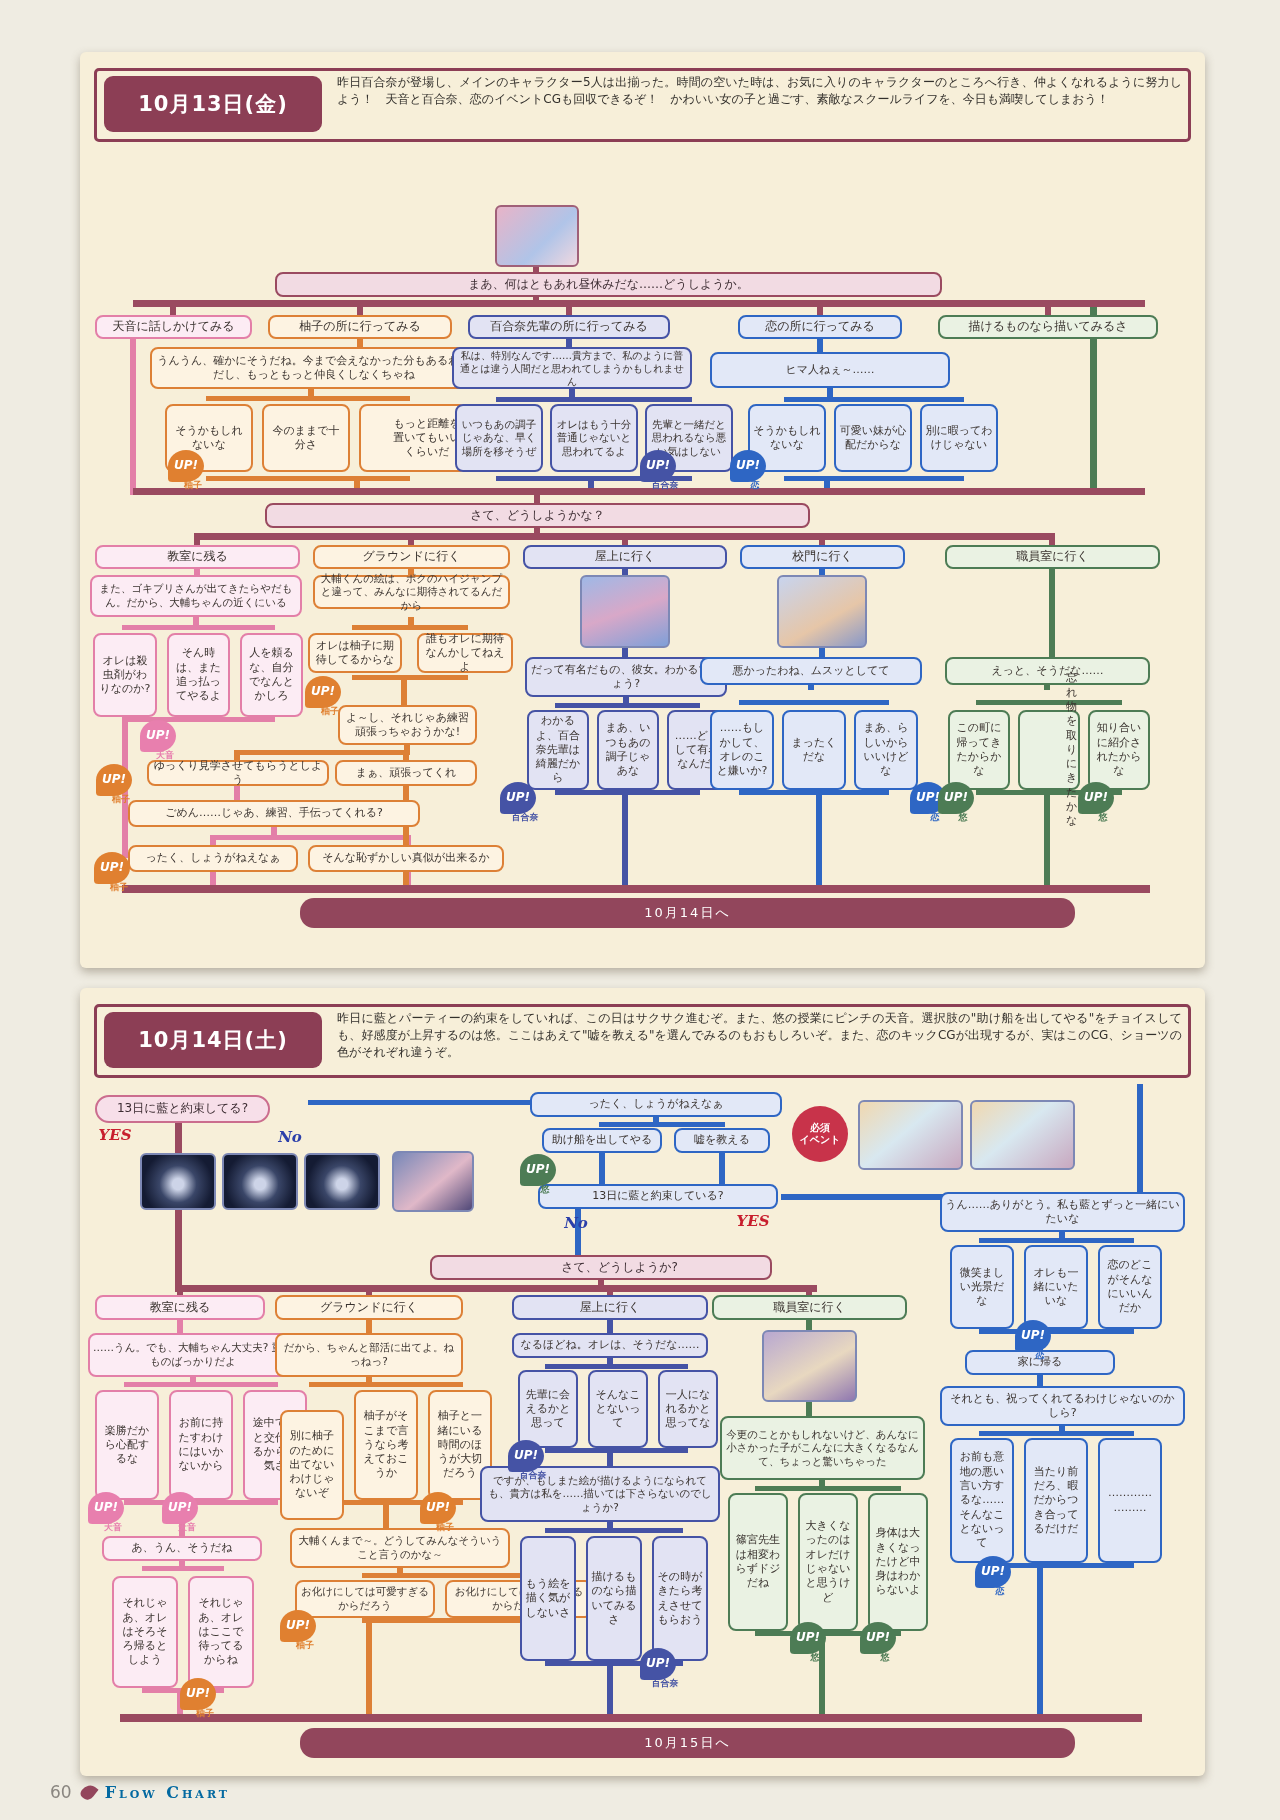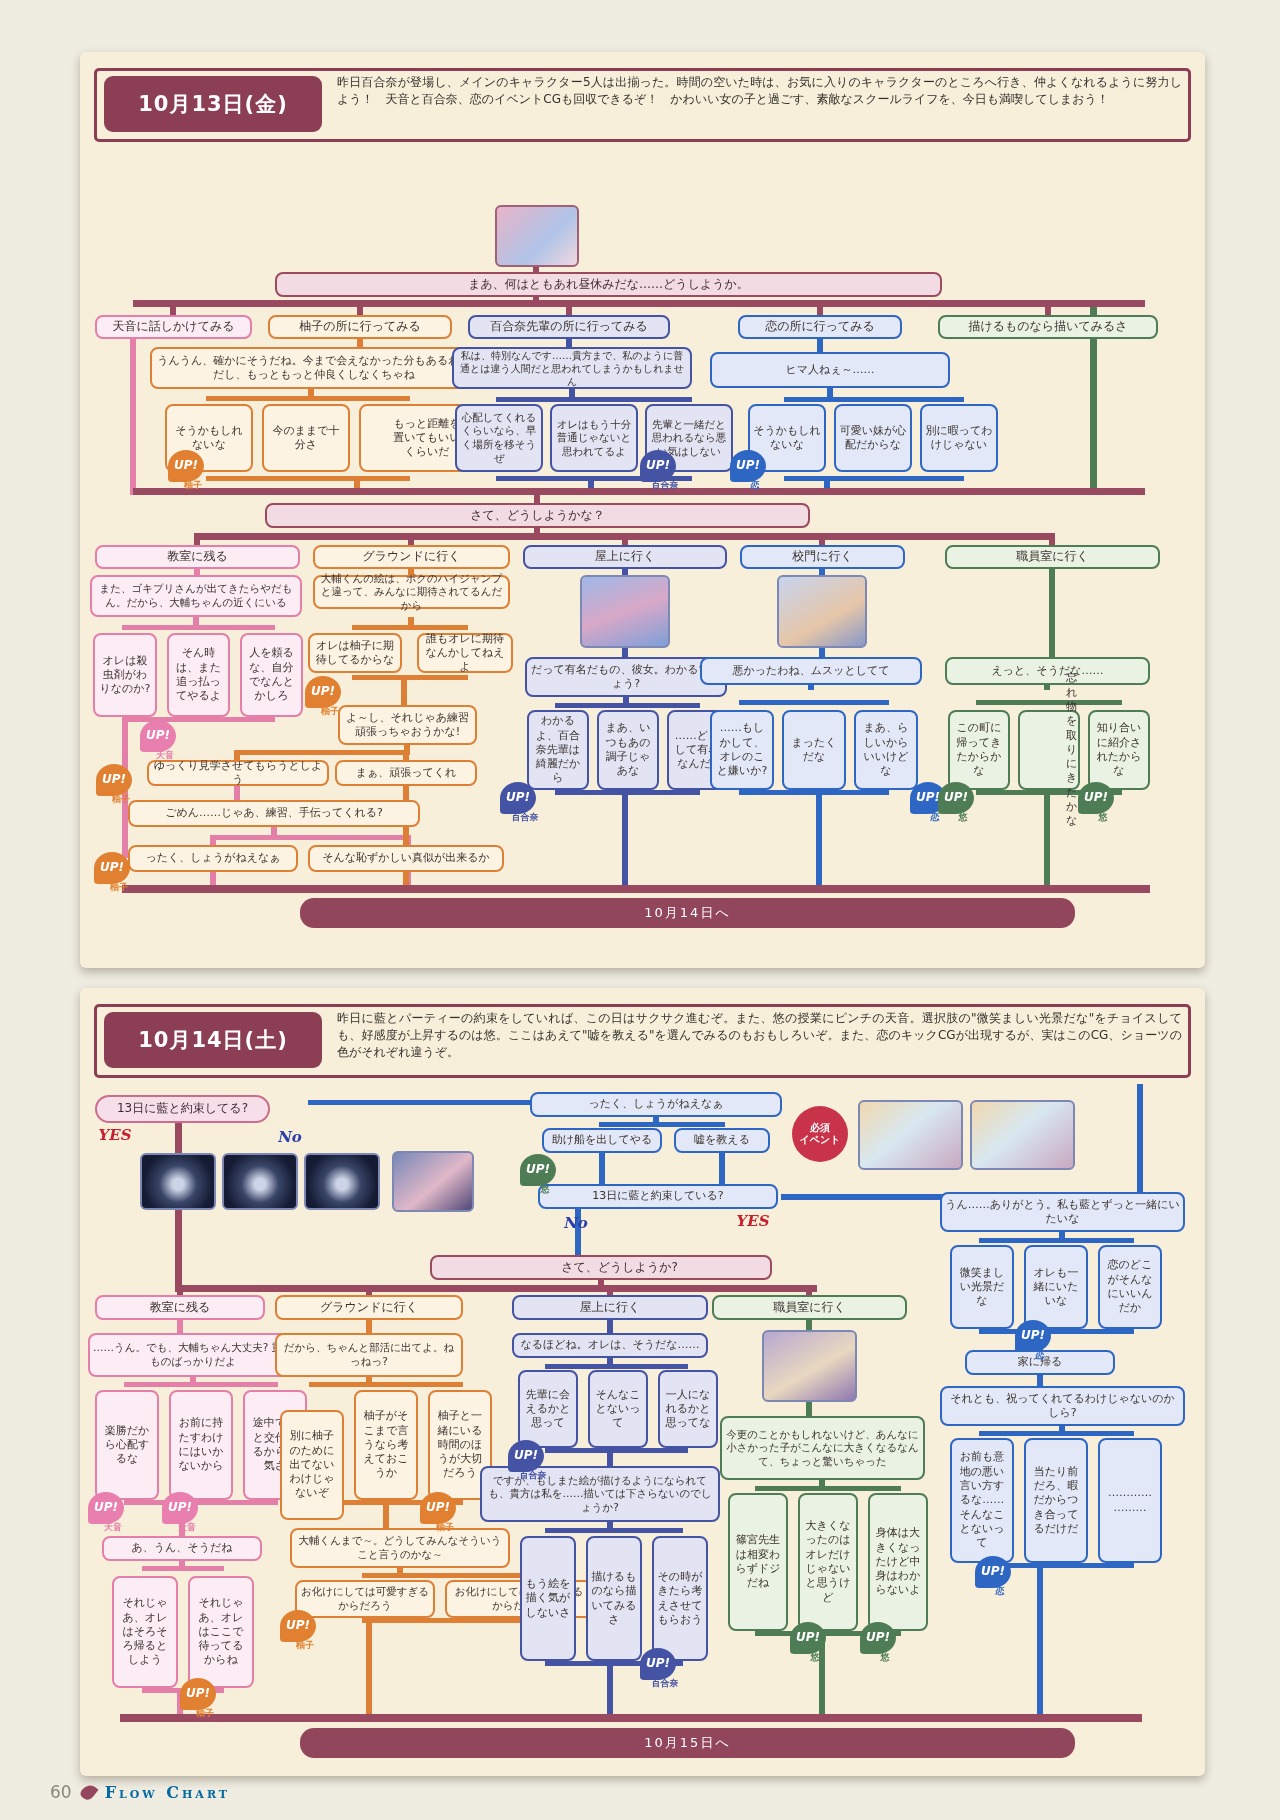--- a/index.html
+++ b/index.html
@@ -146,21 +146,21 @@
       <div class="nd box or hd" style="left: 188px; top: 263px; width: 184px; height: 24px;">柚子の所に行ってみる</div>
       <div class="nd box nv hd" style="left: 388px; top: 263px; width: 202px; height: 24px;">百合奈先輩の所に行ってみる</div>
       <div class="nd box bl hd" style="left: 658px; top: 263px; width: 164px; height: 24px;">恋の所に行ってみる</div>
       <div class="nd box gr hd" style="left: 858px; top: 263px; width: 220px; height: 24px;">描けるものなら描いてみるさ</div>
       <div class="nd box or" style="left: 70px; top: 295px; width: 328px; height: 42px;">うんうん、確かにそうだね。今まで会えなかった分もあるわけだし、もっともっと仲良くしなくちゃね</div>
       <div class="nd box nv" style="left: 372px; top: 295px; width: 240px; height: 42px; font-size: 10px;">私は、特別なんです……貴方まで、私のように普通とは違う人間だと思われてしまうかもしれません</div>
       <div class="nd box bl" style="left: 630px; top: 300px; width: 240px; height: 36px;">ヒマ人ねぇ～……</div>
       <div class="nd box or" style="left: 85px; top: 352px; width: 88px; height: 68px;">そうかもしれないな</div>
       <div class="nd box or" style="left: 182px; top: 352px; width: 88px; height: 68px;">今のままで十分さ</div>
       <div class="nd box or" style="left: 279px; top: 352px; width: 108px; height: 68px; padding-left: 31px;">もっと距離を置いてもいいくらいだ</div>
-      <div class="nd box nv" style="left: 375px; top: 352px; width: 88px; height: 68px; font-size: 10.5px;">心配してくれるくらいなら、早く場所を移そうぜ</div>
+      <div class="nd box nv" style="left: 375px; top: 352px; width: 88px; height: 68px; font-size: 10.5px;">いつもあの調子じゃあな、早く場所を移そうぜ</div>
       <div class="nd box nv" style="left: 470px; top: 352px; width: 88px; height: 68px; font-size: 10.5px;">オレはもう十分普通じゃないと思われてるよ</div>
       <div class="nd box nv" style="left: 565px; top: 352px; width: 88px; height: 68px; font-size: 10.5px;">先輩と一緒だと思われるなら悪い気はしない</div>
       <div class="nd box bl" style="left: 668px; top: 352px; width: 78px; height: 68px;">そうかもしれないな</div>
       <div class="nd box bl" style="left: 754px; top: 352px; width: 78px; height: 68px;">可愛い妹が心配だからな</div>
       <div class="nd box bl" style="left: 840px; top: 352px; width: 78px; height: 68px;">別に暇ってわけじゃない</div>
       <div class="nd badge yz" style="left: 88px; top: 398px;"><span class="up">UP!</span><span class="bsub">柚子</span></div>
       <div class="nd badge yr" style="left: 560px; top: 398px;"><span class="up">UP!</span><span class="bsub">百合奈</span></div>
       <div class="nd badge kr" style="left: 650px; top: 398px;"><span class="up">UP!</span><span class="bsub">恋</span></div>
       <div class="nd box q" style="left: 185px; top: 451px; width: 545px; height: 25px;">さて、どうしようかな？</div>
       <div class="nd box pk hd" style="left: 15px; top: 493px; width: 205px; height: 24px;">教室に残る</div>
@@ -203,21 +203,21 @@
       <div class="nd box gr" style="left: 1008px; top: 658px; width: 62px; height: 80px;">知り合いに紹介されたからな</div>
       <div class="nd badge yu" style="left: 858px; top: 730px;"><span class="up">UP!</span><span class="bsub">悠</span></div>
       <div class="nd badge yu" style="left: 998px; top: 730px;"><span class="up">UP!</span><span class="bsub">悠</span></div>
       <div class="nd fbar" style="left: 220px; top: 846px; width: 775px; height: 30px;">10月14日へ</div>
     </div>
 </div>
 
 <div class="panel" id="panel2">
   <div class="band">
     <div class="datebox">10月14日(土)</div>
-    <div class="desc">昨日に藍とパーティーの約束をしていれば、この日はサクサク進むぞ。また、悠の授業にピンチの天音。選択肢の"微笑ましい光景だな"をチョイスしても、好感度が上昇するのは悠。ここはあえて"嘘を教える"を選んでみるのもおもしろいぞ。また、恋のキックCGが出現するが、実はこのCG、ショーツの色がそれぞれ違うぞ。</div>
+    <div class="desc">昨日に藍とパーティーの約束をしていれば、この日はサクサク進むぞ。また、悠の授業にピンチの天音。選択肢の"助け船を出してやる"をチョイスしても、好感度が上昇するのは悠。ここはあえて"嘘を教える"を選んでみるのもおもしろいぞ。また、恋のキックCGが出現するが、実はこのCG、ショーツの色がそれぞれ違うぞ。</div>
   </div>
   <div class="chart" id="chart2">
       <div class="ln lm" style="left: 95px; top: 133px; width: 7px; height: 168px;"></div>
       <div class="ln lm" style="left: 95px; top: 297px; width: 642px; height: 7px;"></div>
       <div class="ln lm" style="left: 518px; top: 292px; width: 6px; height: 6px;"></div>
       <div class="ln lm" style="left: 97px; top: 304px; width: 6px; height: 5px;"></div>
       <div class="ln lm" style="left: 286px; top: 304px; width: 6px; height: 5px;"></div>
       <div class="ln lm" style="left: 527px; top: 304px; width: 6px; height: 5px;"></div>
       <div class="ln lm" style="left: 726px; top: 304px; width: 6px; height: 5px;"></div>
       <div class="ln lb" style="left: 228px; top: 112px; width: 224px; height: 5px;"></div>

